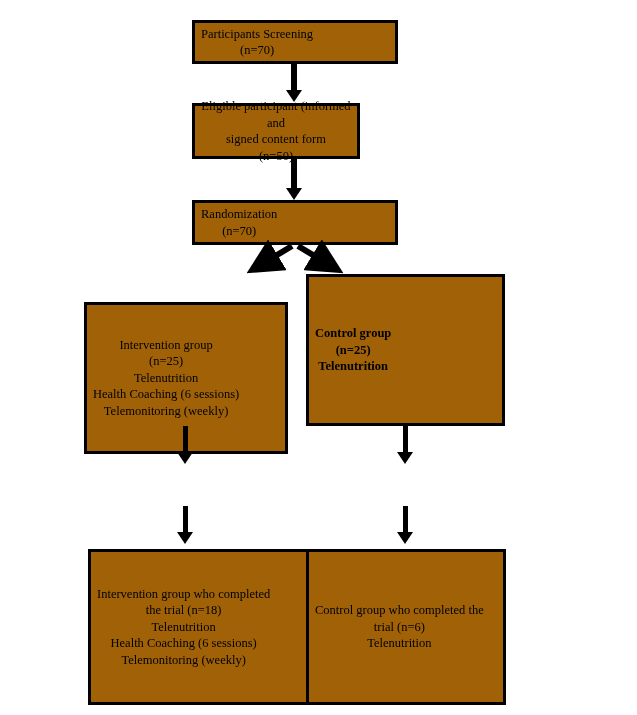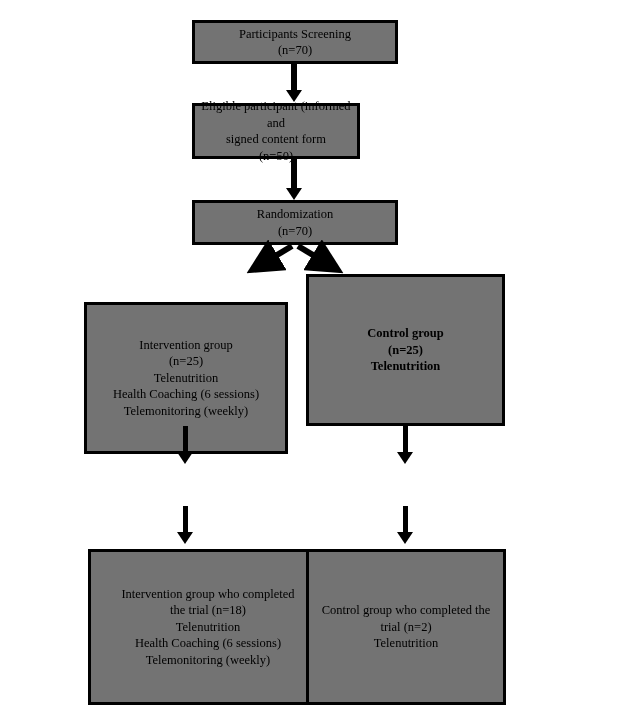--- a/index.html
+++ b/index.html
@@ -15,25 +15,25 @@
   #flow-canvas {
     position: relative;
     width: 637px;
     height: 715px;
     background: #ffffff;
     overflow: hidden;
   }
   .node {
     position: absolute;
     box-sizing: border-box;
-    background: #737373;
+    background: #a16207;
     border: 3px solid #000000;
     display: flex;
     align-items: center;
-    justify-content: center;
+    justify-content: flex-start;
     text-align: center;
     line-height: 1.32;
     font-size: 12.5px;
     padding: 14px 6px;
   }
   .node .node-text {
     display: block;
     white-space: pre-line;
     text-align: center;
   }
@@ -101,21 +101,21 @@
   <div class="node" id="node-intervention-completed">
     <span class="node-text">Intervention group who completed
 the trial (n=18)
 Telenutrition
 Health Coaching (6 sessions)
 Telemonitoring (weekly)</span>
   </div>
 
   <div class="node" id="node-control-completed">
     <span class="node-text">Control group who completed the
-trial (n=2)
+trial (n=6)
 Telenutrition</span>
   </div>
 
   <div class="arrow-shaft" style="left:291px; top:64px; width:6px; height:27px;"></div>
   <div class="arrow-head-down" style="left:286px; top:90px;"></div>
 
   <div class="arrow-shaft" style="left:291px; top:159px; width:6px; height:29px;"></div>
   <div class="arrow-head-down" style="left:286px; top:188px;"></div>
 
   <svg class="svg-arrow" width="637" height="715" style="pointer-events:none;">

